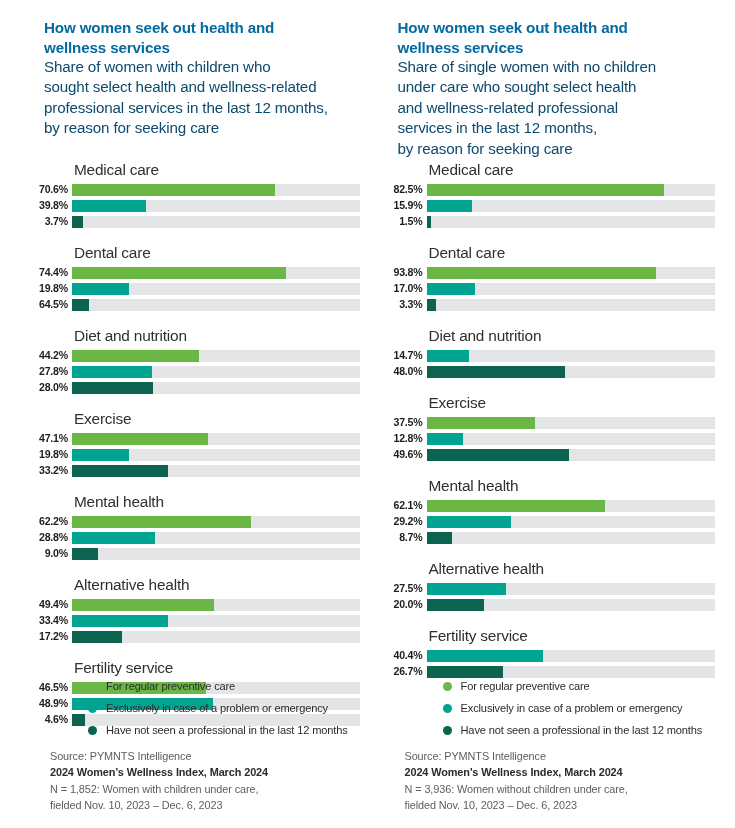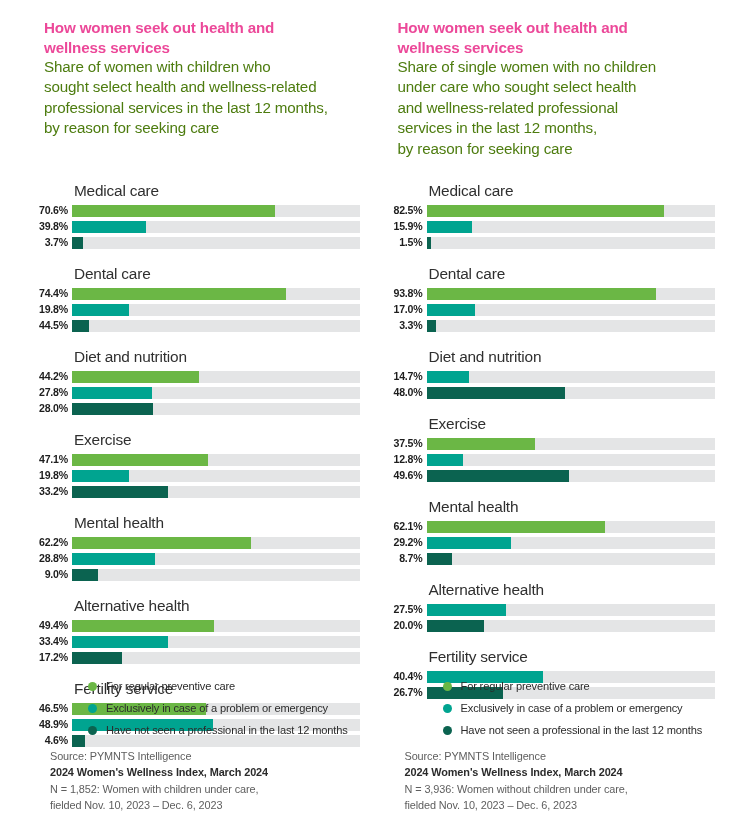--- a/index.html
+++ b/index.html
@@ -25,37 +25,37 @@
   }
   .panel.right { padding-left: 30px; }
 
   
   .hdr { width: 300px; }
   .hdr-title {
     font-size: 15.2px;
     font-weight: bold;
     line-height: 19.5px;
     letter-spacing: -0.15px;
-    color: #ec4899;
+    color: #0369a1;
     margin: 0;
   }
   .hdr-sub {
     font-size: 15.2px;
     font-weight: normal;
     line-height: 20.4px;
     letter-spacing: -0.15px;
-    color: #4d7c0f;
+    color: #0c4a6e;
     margin: 0;
   }
   .hdr-sub div { white-space: nowrap; }
 
   
   .chart {
     position: absolute;
-    top: 181px;
+    top: 160px;
     left: 30px;
     width: 330px;
   }
   .panel.right .chart { left: 17px; }
 
   .group { margin-bottom: 15px; }
   .group:last-of-type { margin-bottom: 0; }
 
   .group-title {
     font-size: 15.4px;
@@ -192,21 +192,21 @@
               <div class="fill" style="width: 74.4%; background: rgb(107, 183, 69);"></div>
             </div>
           </div>
           <div class="row">
             <div class="row-val">19.8%</div>
             <div class="track" style="background: rgb(228, 229, 230);">
               <div class="fill" style="width: 19.8%; background: rgb(0, 164, 144);"></div>
             </div>
           </div>
           <div class="row">
-            <div class="row-val">44.5%</div>
+            <div class="row-val">64.5%</div>
             <div class="track" style="background: rgb(228, 229, 230);">
               <div class="fill" style="width: 5.9%; background: rgb(11, 99, 80);"></div>
             </div>
           </div>
         </div>
         <div class="group">
           <div class="group-title">Diet and nutrition</div>
           <div class="row">
             <div class="row-val">44.2%</div>
             <div class="track" style="background: rgb(228, 229, 230);">

